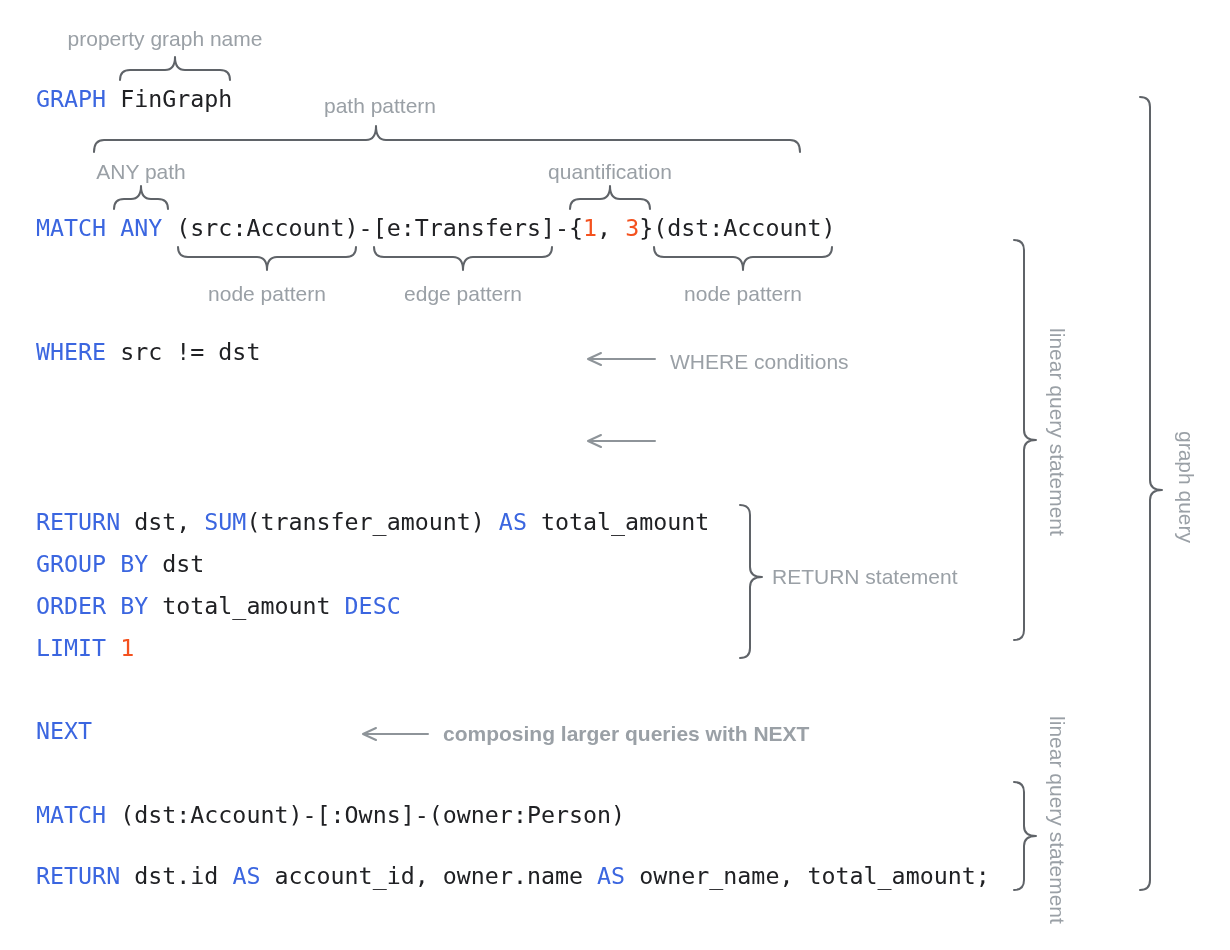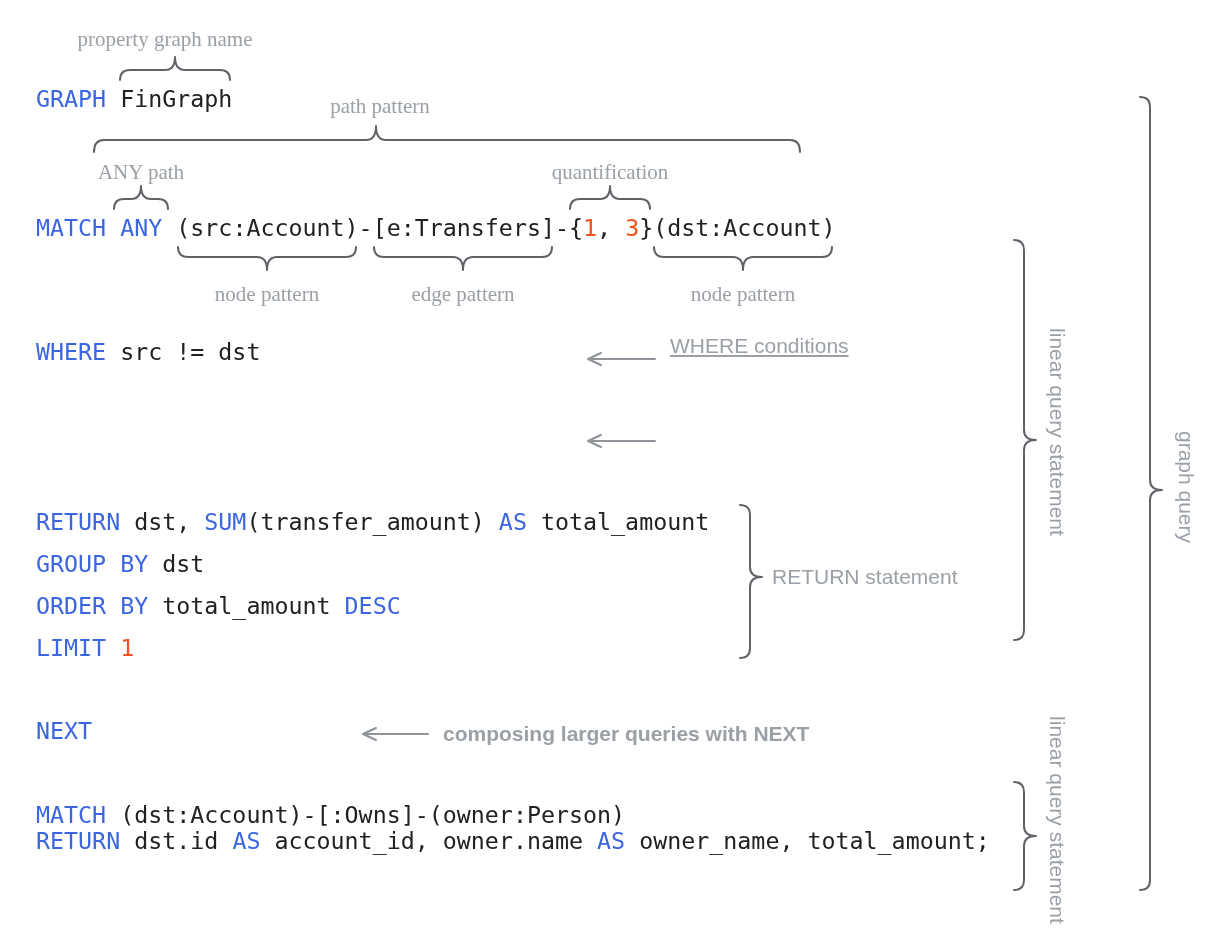--- a/index.html
+++ b/index.html
@@ -7,21 +7,21 @@
           font-family:"Liberation Sans", sans-serif;}
   svg.overlay{position:absolute;left:0;top:0;width:1230px;height:950px;pointer-events:none;}
   .brace{fill:none;stroke:var(--brace);stroke-width:2;stroke-linecap:round;stroke-linejoin:round;}
   .arrow{fill:none;stroke:var(--arrow);stroke-width:2;stroke-linecap:round;stroke-linejoin:round;}
   .code{position:absolute;left:36px;white-space:pre;font-family:"DejaVu Sans Mono", monospace;
         font-size:23.3px;line-height:26px;color:var(--code);}
   .seg-kw{color:var(--keyword);margin-top:40px;}
   .seg-num{color:var(--number);}
   .seg-pl{color:var(--code);}
   .label{position:absolute;color:var(--label);font-size:21px;white-space:nowrap;}
-  .label.centered{transform:translateX(-50%);font-family:Liberation Serif, serif;}
+  .label.centered{transform:translateX(-50%);}
   .vlabel{position:absolute;color:var(--label);font-size:21px;white-space:nowrap;
           transform:translate(-50%,-50%) rotate(90deg);}
 </style>
 </head>
 <body>
 
 <div id="canvas">
 
   <svg class="overlay" viewBox="0 0 1230 950">
 
@@ -46,29 +46,29 @@
 
   <div class="code" style="top:86px;"><span class="seg-kw">GRAPH</span><span class="seg-pl"> FinGraph</span></div>
   <div class="code" style="top:215px;"><span class="seg-kw">MATCH</span><span class="seg-pl"> </span><span class="seg-kw">ANY</span><span class="seg-pl"> (src:Account)-[e:Transfers]-{</span><span class="seg-num">1</span><span class="seg-pl">, </span><span class="seg-num">3</span><span class="seg-pl">}(dst:Account)</span></div>
   <div class="code" style="top:339px;"><span class="seg-kw">WHERE</span><span class="seg-pl"> src != dst</span></div>
   <div class="code" style="top:509px;"><span class="seg-kw">RETURN</span><span class="seg-pl"> dst, </span><span class="seg-kw">SUM</span><span class="seg-pl">(transfer_amount) </span><span class="seg-kw">AS</span><span class="seg-pl"> total_amount</span></div>
   <div class="code" style="top:551px;"><span class="seg-kw">GROUP BY</span><span class="seg-pl"> dst</span></div>
   <div class="code" style="top:593px;"><span class="seg-kw">ORDER BY</span><span class="seg-pl"> total_amount </span><span class="seg-kw">DESC</span></div>
   <div class="code" style="top:635px;"><span class="seg-kw">LIMIT</span><span class="seg-pl"> </span><span class="seg-num">1</span></div>
   <div class="code" style="top:718px;"><span class="seg-kw">NEXT</span></div>
   <div class="code" style="top:802px;"><span class="seg-kw">MATCH</span><span class="seg-pl"> (dst:Account)-[:Owns]-(owner:Person)</span></div>
-  <div class="code" style="top:828px;"><span class="seg-kw">RETURN</span><span class="seg-pl"> dst.id </span><span class="seg-kw">AS</span><span class="seg-pl"> account_id, owner.name </span><span class="seg-kw">AS</span><span class="seg-pl"> owner_name, total_amount;</span></div>
+  <div class="code" style="top:863px;"><span class="seg-kw">RETURN</span><span class="seg-pl"> dst.id </span><span class="seg-kw">AS</span><span class="seg-pl"> account_id, owner.name </span><span class="seg-kw">AS</span><span class="seg-pl"> owner_name, total_amount;</span></div>
 
   <div class="label centered" style="left:165px;top:27px;">property graph name</div>
   <div class="label centered" style="left:380px;top:94px;">path pattern</div>
   <div class="label centered" style="left:141px;top:160px;">ANY path</div>
   <div class="label centered" style="left:610px;top:160px;">quantification</div>
   <div class="label centered" style="left:267px;top:282px;">node pattern</div>
   <div class="label centered" style="left:463px;top:282px;">edge pattern</div>
   <div class="label centered" style="left:743px;top:282px;">node pattern</div>
-  <div class="label" style="left:670px;top:334px;text-decoration:underline;">WHERE conditions</div>
+  <div class="label" style="left:670px;top:350px;">WHERE conditions</div>
   <div class="label" style="left:772px;top:565px;">RETURN statement</div>
   <div class="label" style="left:443px;top:722px;font-weight:bold;">composing larger queries with NEXT</div>
   <div class="vlabel" style="left:1057px;top:432px;">linear query statement</div>
   <div class="vlabel" style="left:1057px;top:820px;">linear query statement</div>
   <div class="vlabel" style="left:1186px;top:487px;">graph query</div>
 
 </div>
 
 </body></html>

